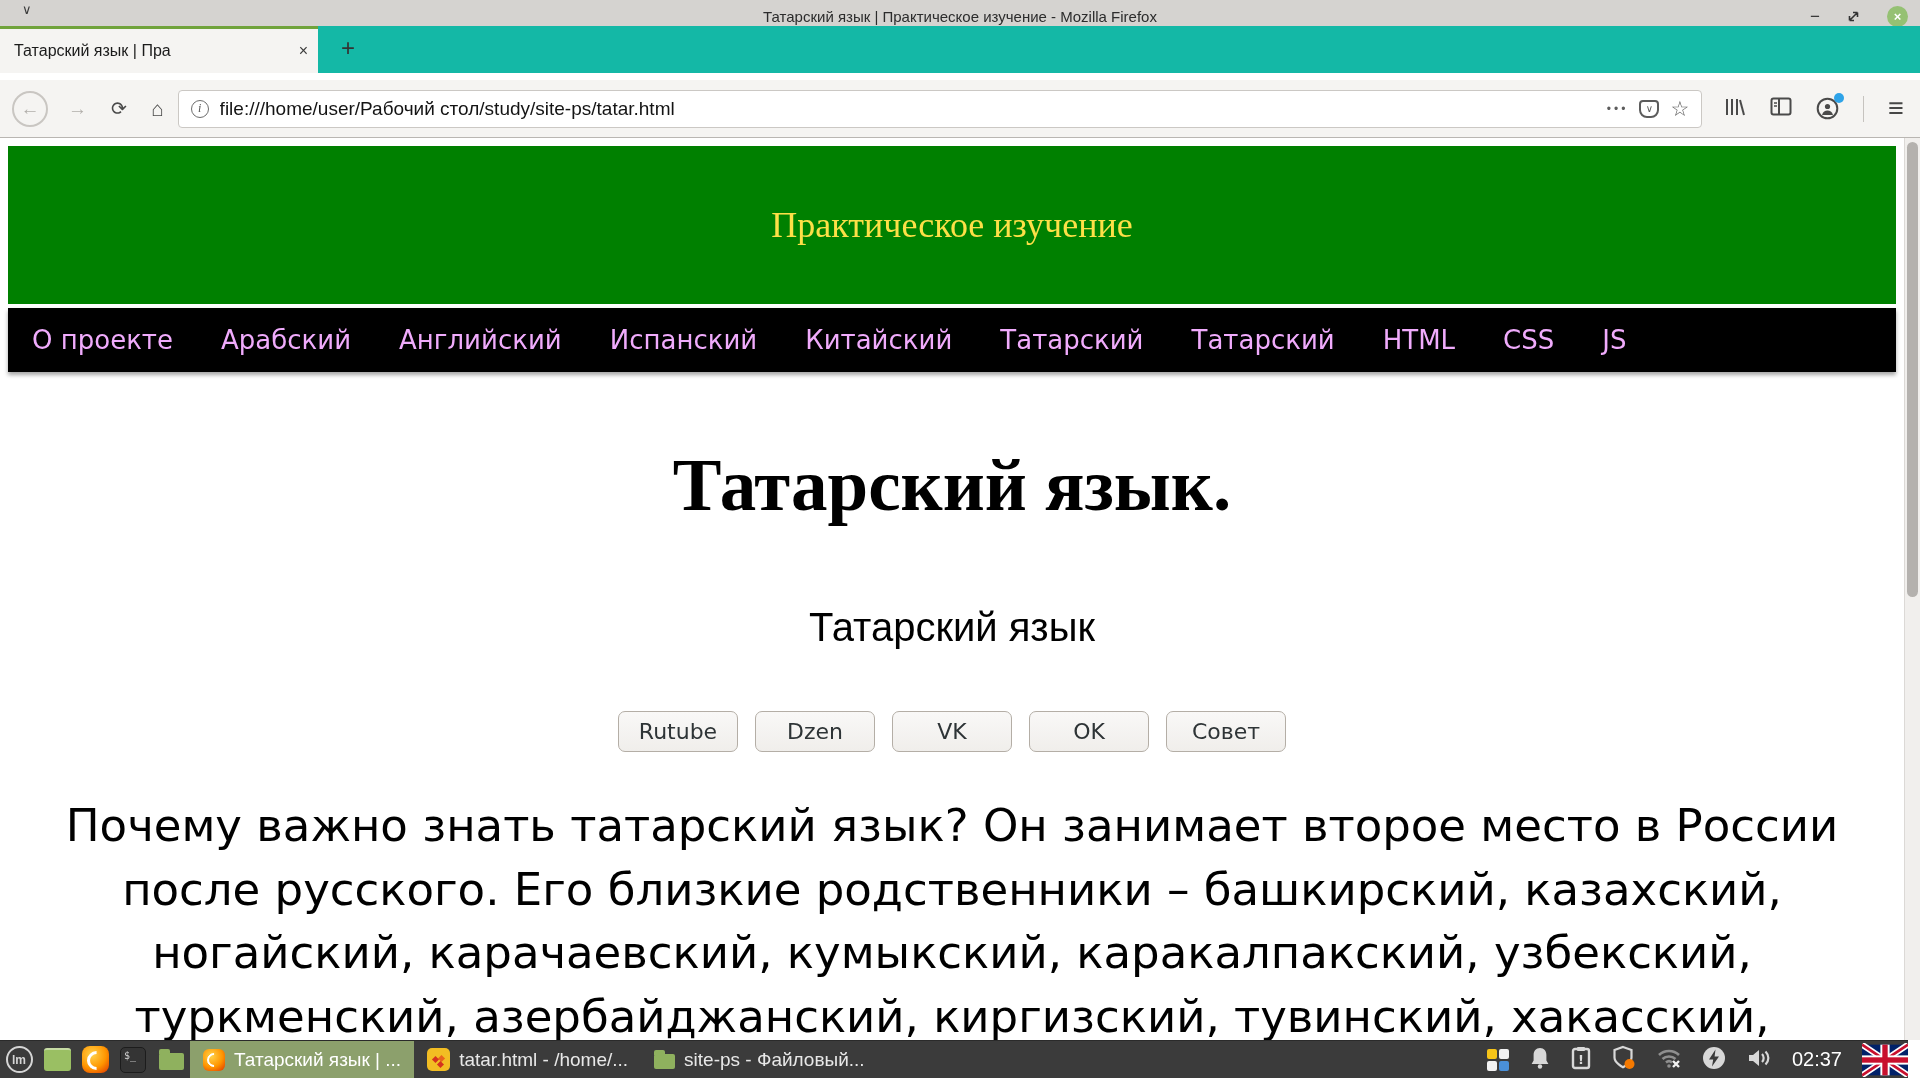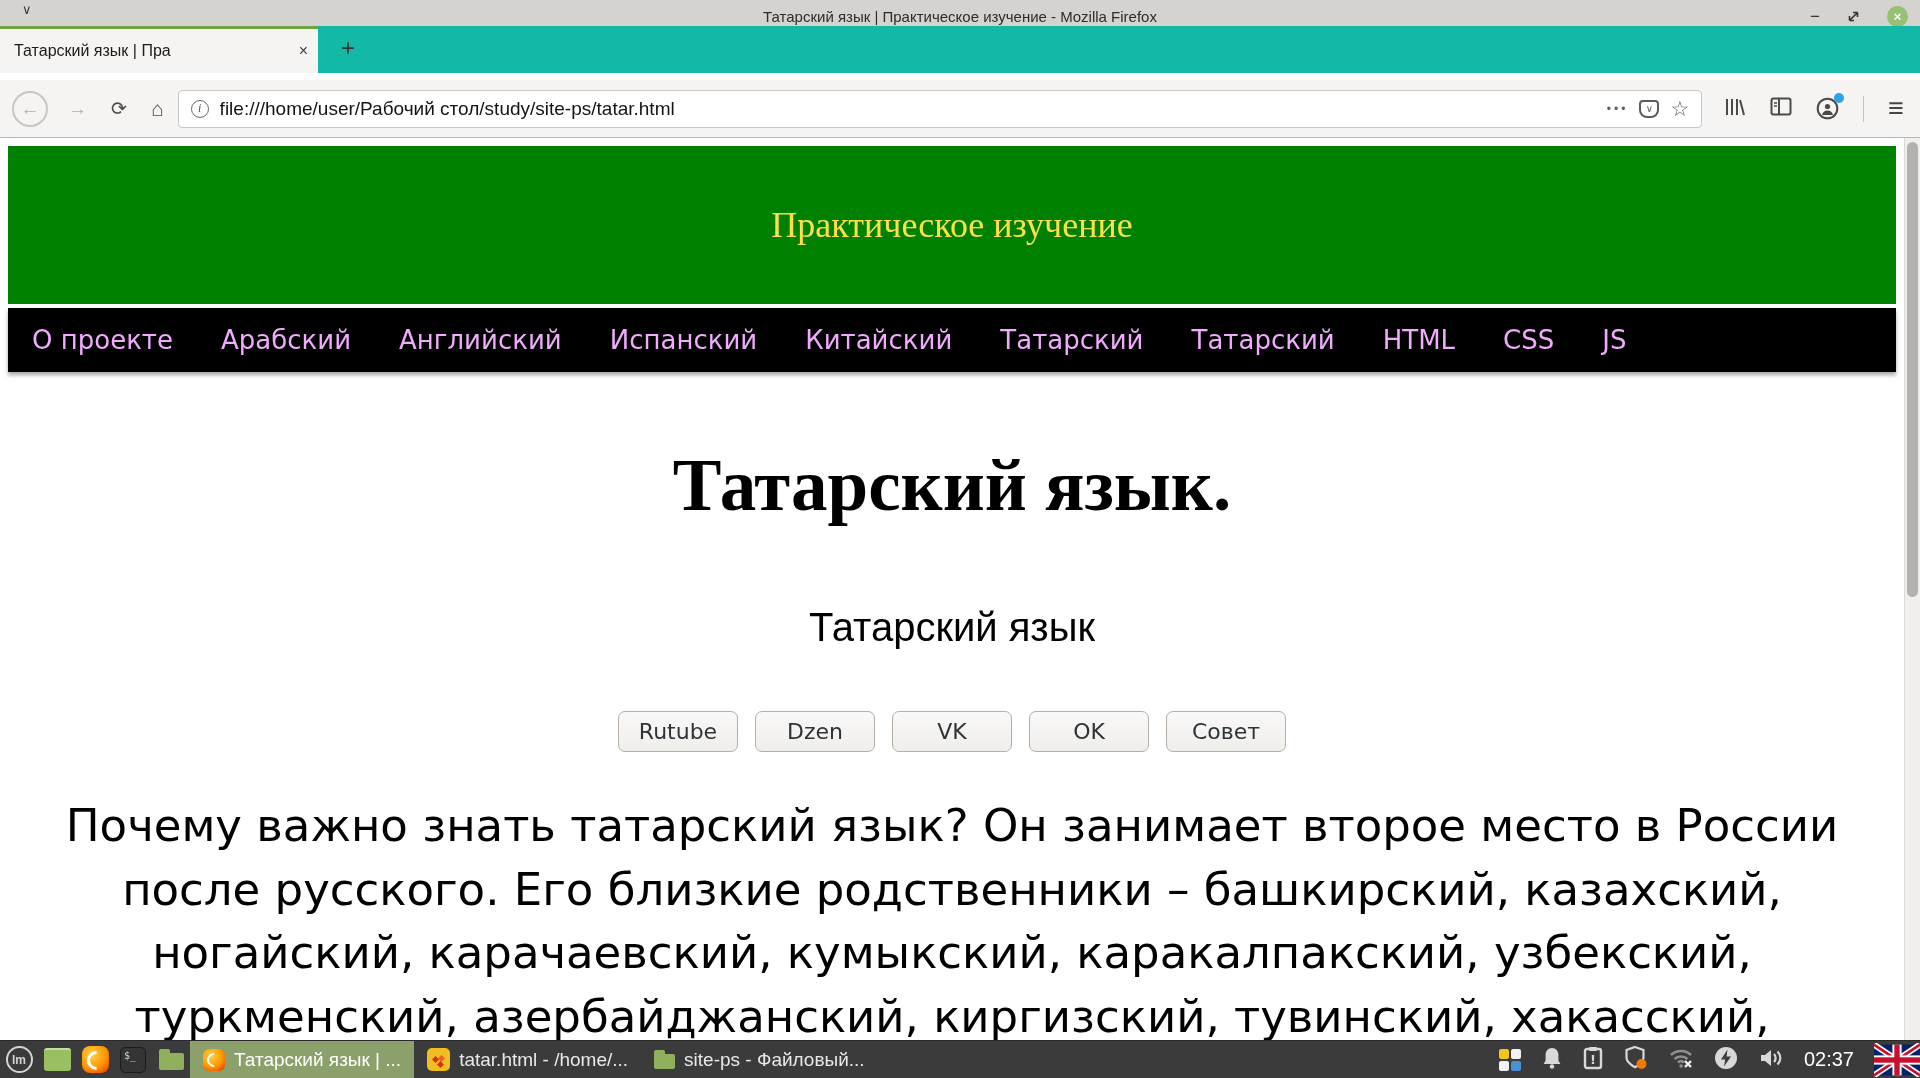--- a/index.html
+++ b/index.html
@@ -50,21 +50,21 @@
   .nav-link { color:#f0abfc; font-size:26px; font-family:"DejaVu Sans",sans-serif; white-space:nowrap; }
   .page-title { margin-top:72px; text-align:center; font-family:Liberation Serif, serif; font-weight:bold; font-size:73px; color:#000; line-height:1.16; }
   .page-subtitle { margin-top:74px; text-align:center; font-family:Liberation Sans, sans-serif; font-size:40px; color:#000; line-height:1.2; }
   .btn-row { margin-top:60px; display:flex; justify-content:center; gap:17px; }
   .gtk-btn { min-width:120px; height:41px; padding:0 18px; background:linear-gradient(#f9f8f7,#f0eeeb); border:1px solid #b4aea6; border-radius:7px; font-size:22px; color:#2e3436; display:flex; align-items:center; justify-content:center; font-family:"DejaVu Sans",sans-serif; }
   .lead { max-width:1820px; margin:42px auto 0; text-align:center; font-family:"DejaVu Sans",sans-serif; font-size:45px; line-height:1.42; color:#000; }
   .scrollbar { position:absolute; top:0; right:0; bottom:0; width:16px; background:#f1efed; border-left:1px solid #dcd9d6; }
   .scroll-thumb { position:absolute; top:4px; left:2px; width:11px; height:455px; background:#b4b1ae; border-radius:7px; }
 
   
-  .taskbar { position:absolute; left:0; bottom:0; right:0; height:38px; background:#3b3b3b; border-top:1px solid #2a2a2a; display:flex; align-items:stretch; }
+  .taskbar { position:absolute; left:0; bottom:0; right:12px; height:38px; background:#3b3b3b; border-top:1px solid #2a2a2a; display:flex; align-items:stretch; }
   .launcher { width:38px; display:flex; align-items:center; justify-content:center; flex:none; }
   .mint-logo { width:27px; height:27px; border:2px solid #d5d5d5; border-radius:50%; color:#d5d5d5; font-size:12px; font-weight:bold; display:flex; align-items:center; justify-content:center; }
   .desk-icon { width:27px; height:23px; background:#9abf63; border-radius:3px; border-top:2px solid #c6dca4; }
   .ff-icon { width:27px; height:27px; border-radius:8px; background:radial-gradient(circle at 38% 32%, #ffd24a, #ff9500 55%, #e23e00 95%); position:relative; flex:none; }
   .ff-icon::before { content:""; position:absolute; left:5px; top:5px; width:13px; height:13px; border:3px solid #fff; border-color:#fff transparent transparent #fff; border-radius:50%; transform:rotate(-45deg); }
   .ff-icon.small { width:22px; height:22px; border-radius:6px; }
   .ff-icon.small::before { left:4px; top:4px; width:10px; height:10px; border-width:2.5px; }
   .term-icon { width:26px; height:26px; background:#343434; border:1px solid #1c1c1c; border-radius:5px; color:#cfcfcf; font-family:"DejaVu Sans Mono",monospace; font-size:10px; padding:2px 0 0 3px; }
   .folder-icon { position:relative; width:25px; height:17px; background:#8fb15e; border-radius:2px; margin-top:4px; flex:none; }
   .folder-icon::before { content:""; position:absolute; top:-4px; left:0; width:11px; height:5px; background:#8fb15e; border-radius:2px 2px 0 0; }

